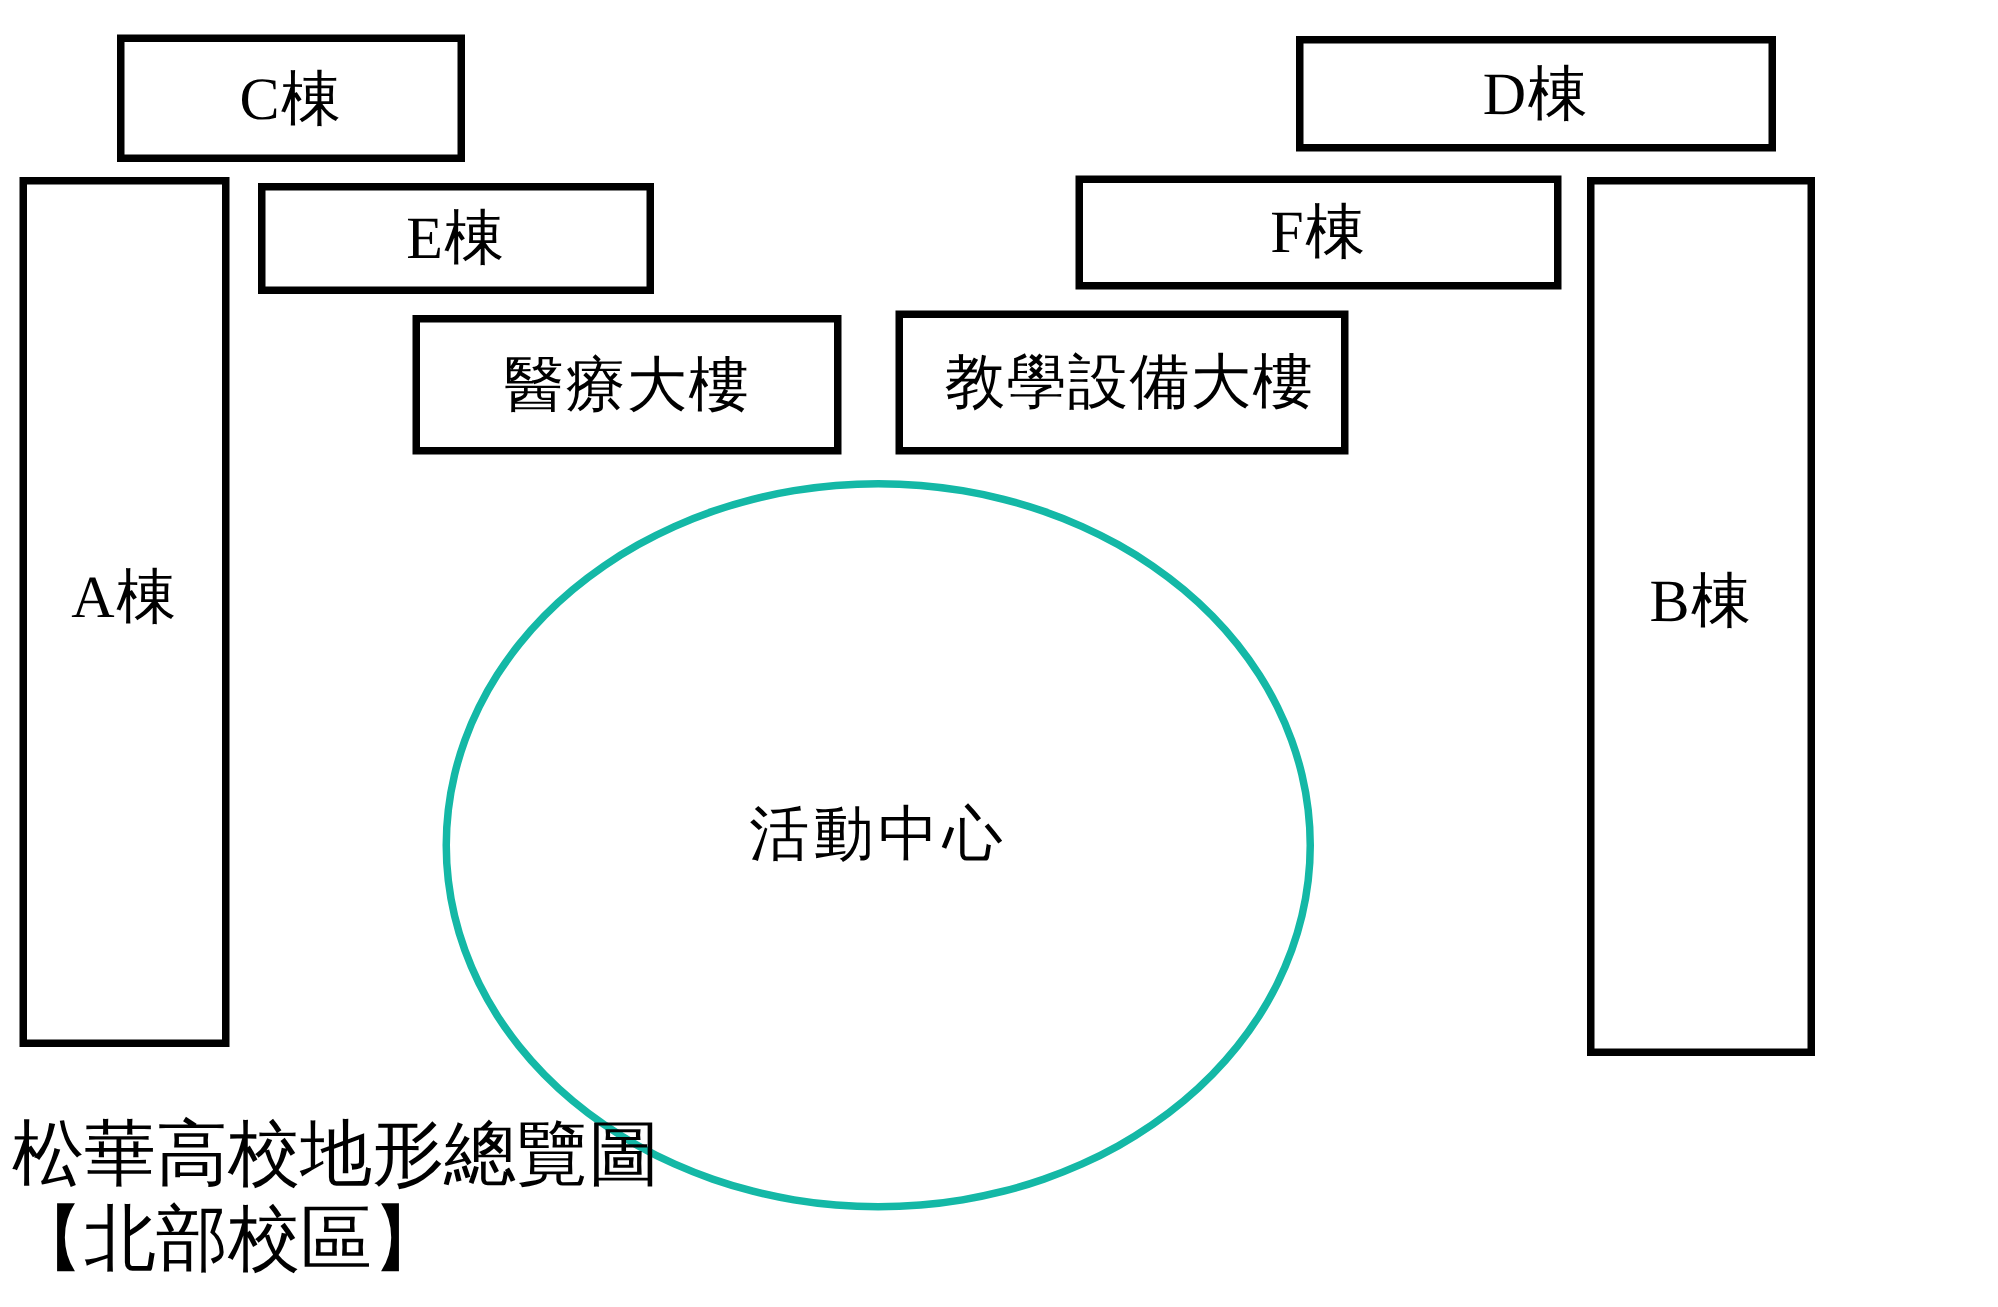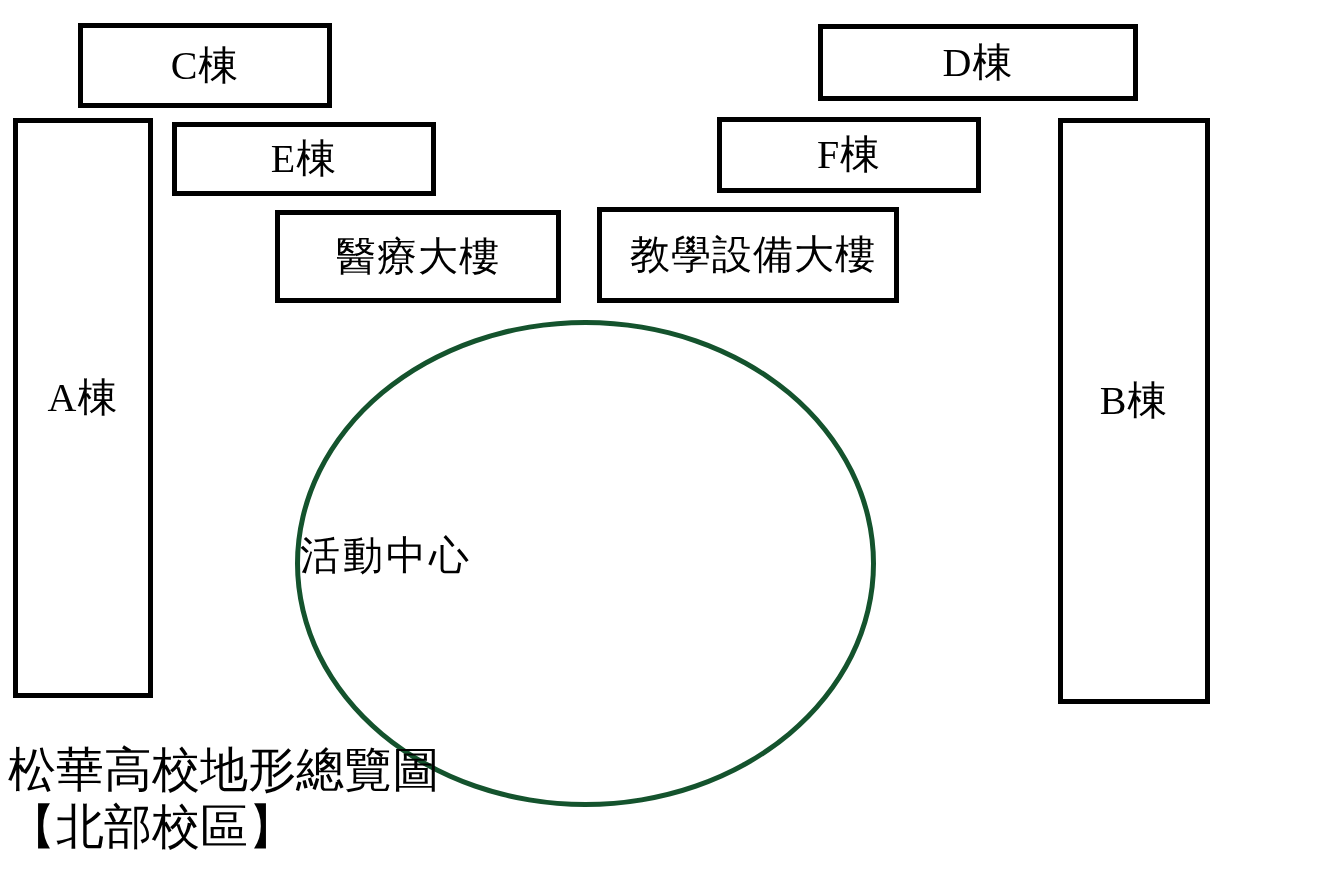--- a/index.html
+++ b/index.html
@@ -27,34 +27,34 @@
   }
   .bldg-label {
     font-size: 40px;
     line-height: 1;
     white-space: nowrap;
     letter-spacing: 1px;
   }
   .ellipse {
     position: absolute;
     box-sizing: border-box;
-    border: 5px solid #14532d;
+    border: 5px solid #14b8a6;
     border-radius: 50%;
     background: #ffffff;
     display: flex;
     align-items: center;
-    justify-content: flex-start;
+    justify-content: center;
   }
   
   #bldg-a { left: 13px;   top: 118px; width: 140px; height: 580px; }
   #bldg-b { left: 1058px; top: 118px; width: 152px; height: 586px; }
-  #bldg-c { left: 78px;   top: 23px;  width: 254px; height: 85px; }
-  #bldg-d { left: 818px;  top: 24px;  width: 320px; height: 77px; }
+  #bldg-c { left: 78px;   top: 23px;  width: 232px; height: 85px; }
+  #bldg-d { left: 864px;  top: 24px;  width: 320px; height: 77px; }
   #bldg-e { left: 172px;  top: 122px; width: 264px; height: 74px; }
-  #bldg-f { left: 717px;  top: 117px; width: 264px; height: 76px; }
+  #bldg-f { left: 717px;  top: 117px; width: 324px; height: 76px; }
   #bldg-medical  { left: 275px; top: 210px; width: 286px; height: 93px; }
   #bldg-teaching { left: 597px; top: 207px; width: 302px; height: 96px; padding-left: 10px; }
   #activity-ellipse { left: 295px; top: 320px; width: 581px; height: 487px; }
   
   #bldg-a .bldg-label, #bldg-b .bldg-label { position: relative; top: -10px; }
   #activity-ellipse .bldg-label { position: relative; top: -8px; letter-spacing: 3px; }
 
   .map-title {
     position: absolute;
     left: 8px;

